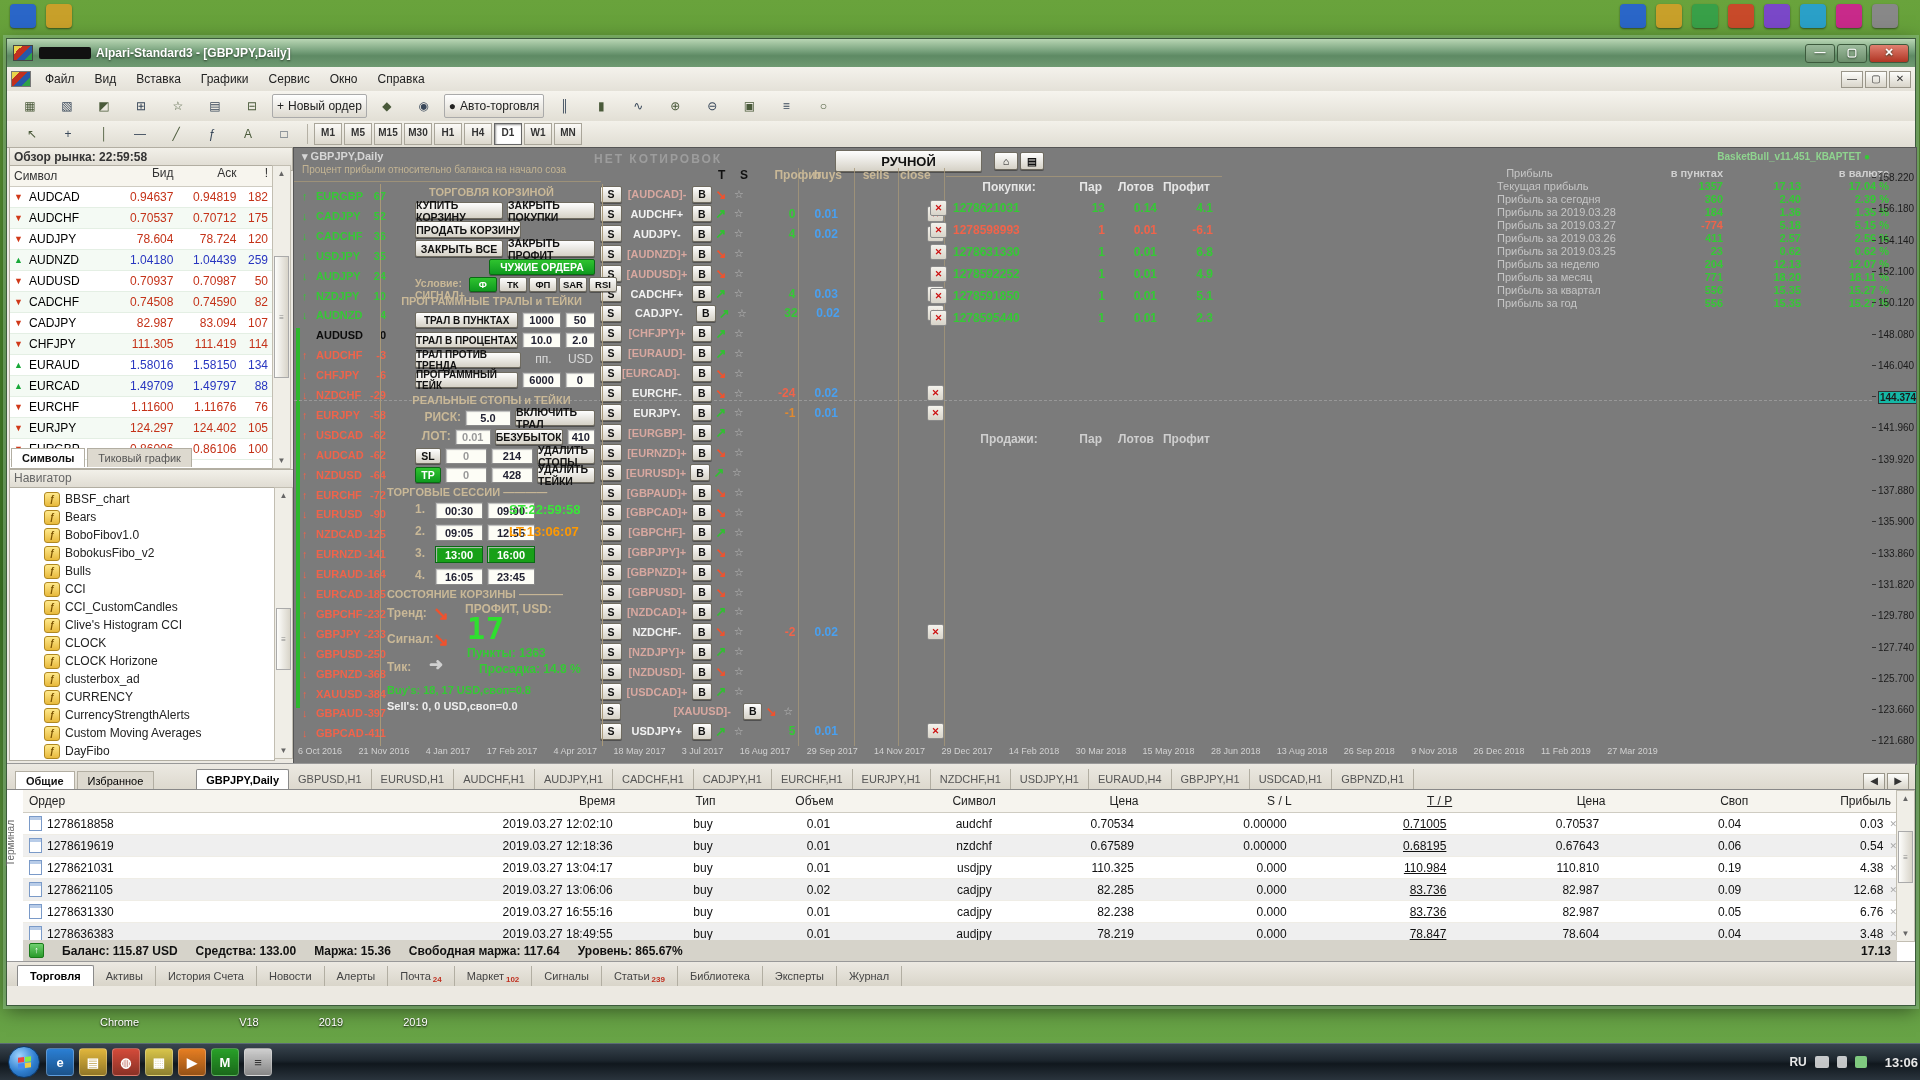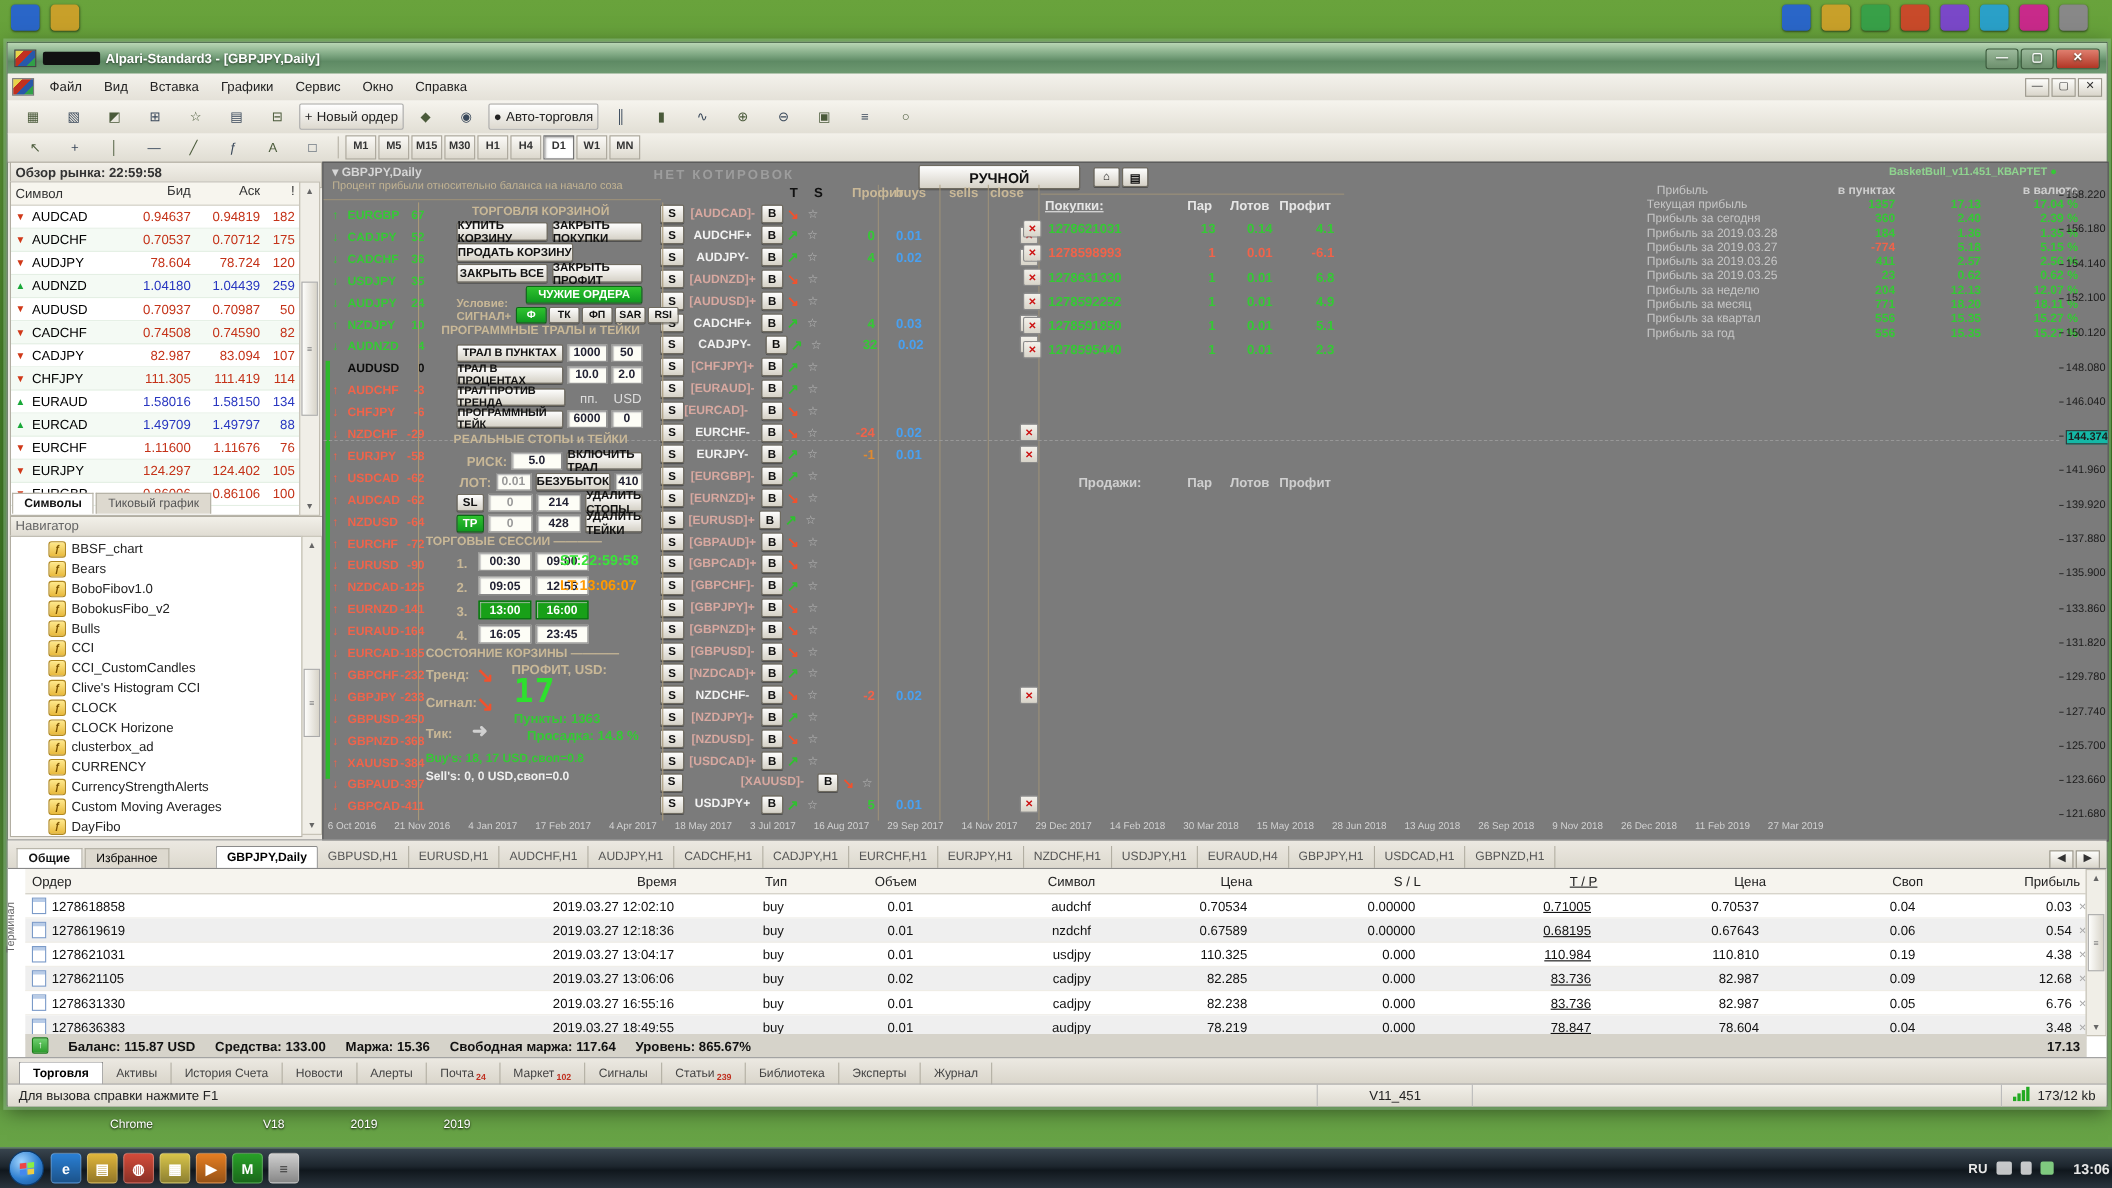--- a/index.html
+++ b/index.html
@@ -80,21 +80,21 @@
   .easym .ar{width:14px;font-size:11px;}
   .easym .sy{width:46px;}
   .easym .vl{width:24px;text-align:right;}
   .b3{border:1px solid #6f6b60;border-radius:2px;background:linear-gradient(180deg,#fefefe,#d5d1c6);
     color:#111;font-weight:bold;font-size:10.5px;display:flex;align-items:center;justify-content:center;box-shadow:0 1px 0 rgba(0,0,0,.35);}
   .b3.green{background:linear-gradient(180deg,#2fc32f,#0f9a1f);color:#fff;border-color:#0a6a14;}
   .inp{background:#fdfdf6;border:1px solid #888;box-shadow:inset 1px 1px 1px #bbb;color:#223;
     font-weight:bold;font-size:11px;display:flex;align-items:center;justify-content:center;}
   .inp.greenbg{background:#18a018;color:#fff;border-color:#0a6a14;}
   .cp{position:absolute;left:86px;top:36px;width:221px;height:562px;border-left:1px solid #a89878;border-right:1px solid #a89878;}
-  .cprow{position:absolute;left:6px;right:18px;display:flex;align-items:flex-end;gap:4px;height:17px;padding-left:28px;}
+  .cprow{position:absolute;left:6px;right:7px;display:flex;align-items:flex-start;gap:4px;height:17px;padding-left:28px;}
   .cphdr{position:absolute;left:0;right:0;text-align:center;font-size:11px;color:#c9b897;font-weight:bold;}
   .sbrow{position:absolute;height:20px;display:flex;align-items:center;}
   .sbtn{width:20px;height:15px;}
   .xbtn{width:15px;height:14px;border:1px solid #8a8a8a;background:linear-gradient(180deg,#f4f2ec,#d8d4c9);
     color:#cc1111;font-size:9px;font-weight:bold;display:flex;align-items:center;justify-content:center;border-radius:2px;}
   .digital{font-family:"DejaVu Sans Mono",monospace;font-weight:bold;color:#2ee02e;font-size:30px;letter-spacing:1px;line-height:26px;}
   .statrow{display:flex;height:13px;font-size:11px;font-weight:bold;align-items:center;}
   .statrow .c0{width:168px;color:#c6c6c6;font-weight:normal;}
   .statrow .c1{width:58px;text-align:right;}
   .statrow .c2{width:78px;text-align:right;}
@@ -962,21 +962,21 @@
               <span style="width: 18px; text-align: center; color: rgb(184, 184, 184); font-size: 11px;">☆</span>
               <span style="width: 48px; text-align: right; font-weight: bold; color: rgb(53, 201, 53);">5</span>
               <span style="width: 62px; text-align: center; font-weight: bold; color: rgb(73, 160, 240);">0.01</span>
               <span style="width: 44px;"></span>
               <span class="xbtn" style="margin-left: 26px;">✕</span>
             </div>
           </div>
 
         <div id="buystable">
             <div class="abs" style="left: 656px; top: 32px; display: flex; color: rgb(230, 230, 230); font-weight: bold;">
-              <span style="width: 118px; text-align: left; text-decoration: underline;">Покупки:</span>
+              <span style="width: 118px; text-align: center;">Покупки:</span>
               <span style="width: 34px; text-align: right;">Пар</span>
               <span style="width: 52px; text-align: right;">Лотов</span>
               <span style="width: 56px; text-align: right;">Профит</span>
             </div>
             <div class="abs" style="left: 636px; top: 52px; display: flex; align-items: center; font-weight: bold;">
               <span class="xbtn">✕</span>
               <span style="width: 118px; text-align: left; color: rgb(53, 201, 53); margin-left: 6px;">1278621031</span>
               <span style="width: 34px; text-align: right; color: rgb(53, 201, 53);">13</span>
               <span style="width: 52px; text-align: right; color: rgb(53, 201, 53);">0.14</span>
               <span style="width: 56px; text-align: right; color: rgb(53, 201, 53);">4.1</span>
@@ -1472,29 +1472,20 @@
           <span>Библиотека</span>
         </span>
         <span class="ttab">
           <span>Эксперты</span>
         </span>
         <span class="ttab">
           <span>Журнал</span>
         </span>
       </div>
 
-    <div class="statusbar">
-      <span class="sb-sec" style="flex:1;">Для вызова справки нажмите F1</span>
-      <span class="sb-sec" style="width:120px;justify-content:center;">V11_451</span>
-      <span class="sb-sec" style="width:460px;"></span>
-      <span class="sb-sec" style="border-right:none;gap:6px;">
-        <span class="bars"><span style="height:4px;"></span><span style="height:7px;"></span><span style="height:10px;"></span><span style="height:13px;"></span></span>
-        <span>173/12 kb</span>
-      </span>
-    </div>
   </div>
 
   <div class="abs" id="desklabels" style="left:100px;top:1016px;display:flex;gap:60px;">
       <span class="desk-label" style="margin-right: 40px;">Chrome</span>
       <span class="desk-label">V18</span>
       <span class="desk-label">2019</span>
       <span class="desk-label">2019</span>
     </div>
 
   <div class="taskbar">

